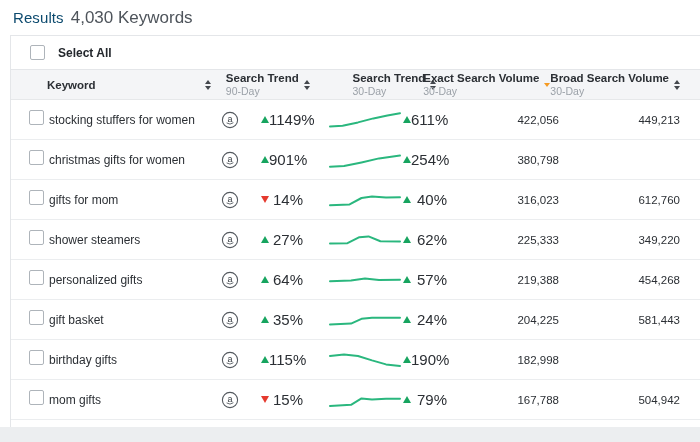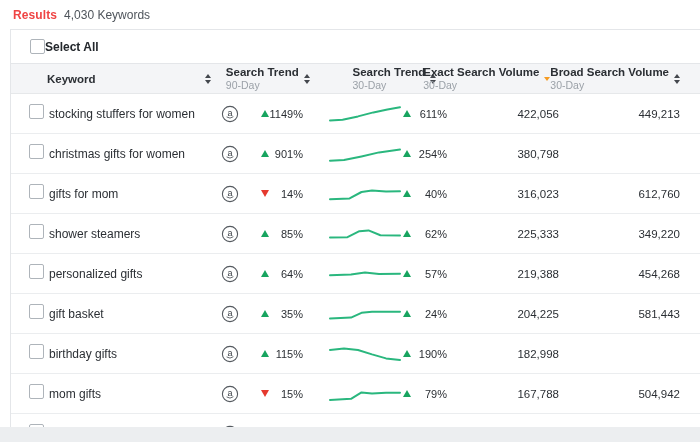--- a/index.html
+++ b/index.html
@@ -7,28 +7,28 @@
     width:700px;height:442px;
     background:#eceef0;
     font-family:"Liberation Sans",sans-serif;
     -webkit-font-smoothing:antialiased;
     overflow:hidden;
   }
   .page{background:#ffffff;height:427px;overflow:hidden;}
 
   
   .results-header{display:flex;align-items:baseline;gap:7px;padding:8px 0 7px 13px;}
-  .results-title{font-size:12px;font-weight:bold;color:#ef4444;letter-spacing:.1px;}
-  .results-count{font-size:12px;color:#4e545b;}
+  .results-title{font-size:15px;font-weight:normal;color:#0c4a6e;letter-spacing:.1px;}
+  .results-count{font-size:17px;color:#4e545b;}
 
   
   .box{margin-left:10px;border-left:1px solid #e4e6e9;border-top:1px solid #e4e6e9;}
 
   
-  .select-bar{display:flex;align-items:center;height:33px;padding-left:19px;
+  .select-bar{display:flex;align-items:center;gap:13px;height:33px;padding-left:19px;
     border-bottom:1px solid #e4e6e9;background:#fff;}
   .checkbox{width:13px;height:13px;border:1px solid #aeb4ba;border-radius:2px;background:#fff;
     display:inline-block;flex:0 0 auto;cursor:pointer;}
   .select-label{font-size:12px;font-weight:bold;color:#23272c;}
 
   
   .thead{display:flex;align-items:center;height:30px;background:#f4f5f7;
     border-bottom:1px solid #e6e8ea;padding-right:20px;box-sizing:border-box;}
   .th{display:flex;align-items:center;justify-content:flex-end;gap:5px;cursor:pointer;box-sizing:border-box;}
   .th-keyword{width:210px;justify-content:flex-start;padding-left:36px;}
@@ -51,21 +51,21 @@
   .row{display:grid;grid-template-columns:38px 158px 46px 66px 80px 52px 112px 1fr;
     align-items:center;min-height:40px;border-bottom:1px solid #ebedef;
     padding-right:20px;box-sizing:border-box;background:#fff;}
   .c-check{padding-left:18px;}
   .c-keyword{font-size:12px;color:#2b2f34;line-height:1.5;padding:5px 10px 5px 0;font-weight:500;}
   .c-icon{display:flex;justify-content:center;align-items:center;}
   .c-trend90{display:flex;align-items:center;justify-content:space-between;padding:0 16px 0 8px;}
   .c-spark svg{display:block;margin-left:8px;}
   .spark polyline{fill:none;stroke:#2ab77e;stroke-width:2;stroke-linejoin:round;stroke-linecap:round;}
   .c-trend30{display:flex;align-items:center;justify-content:space-between;padding:0 4px;}
-  .pct{font-size:11px;color:#2b2f34;}
+  .pct{font-size:15px;color:#2b2f34;}
   .num{font-size:11.5px;color:#2b2f34;text-align:right;}
   .c-exact{padding-right:4px;}
   .tri{width:0;height:0;flex:0 0 auto;}
   .tri-up{border-left:4.5px solid transparent;border-right:4.5px solid transparent;
     border-bottom:7px solid #17a45f;}
   .tri-down{border-left:4.5px solid transparent;border-right:4.5px solid transparent;
     border-top:7px solid #e5392e;}
   .amz circle,.amz path{stroke:#54595f;fill:none;}
   .amz text{font-family:"Liberation Sans",sans-serif;font-size:9px;fill:#3a3f45;}
 </style>
@@ -237,21 +237,21 @@
     </div>
     <div class="c-icon">
       <svg class="amz" width="18" height="18" viewBox="0 0 18 18">
         <circle cx="9" cy="9" r="7.6" stroke-width="1.1"></circle>
         <text x="9" y="11.4" text-anchor="middle">a</text>
         <path d="M5.6 11.9 Q9 14.4 12.4 11.7" stroke-width="0.9"></path>
       </svg>
     </div>
     <div class="c-trend90">
       <span class="tri tri-up"></span>
-      <span class="pct">85%</span>
+      <span class="pct">27%</span>
     </div>
     <div class="c-spark">
       <svg class="spark" width="76" height="26" viewBox="0 0 76 26">
               <polyline points="3.0,16.6 20.5,16.2 32.4,10.2 41.5,9.4 53.4,14.2 73.0,14.6"></polyline>
             </svg>
     </div>
     <div class="c-trend30">
       <span class="tri tri-up"></span>
       <span class="pct">62%</span>
     </div>

